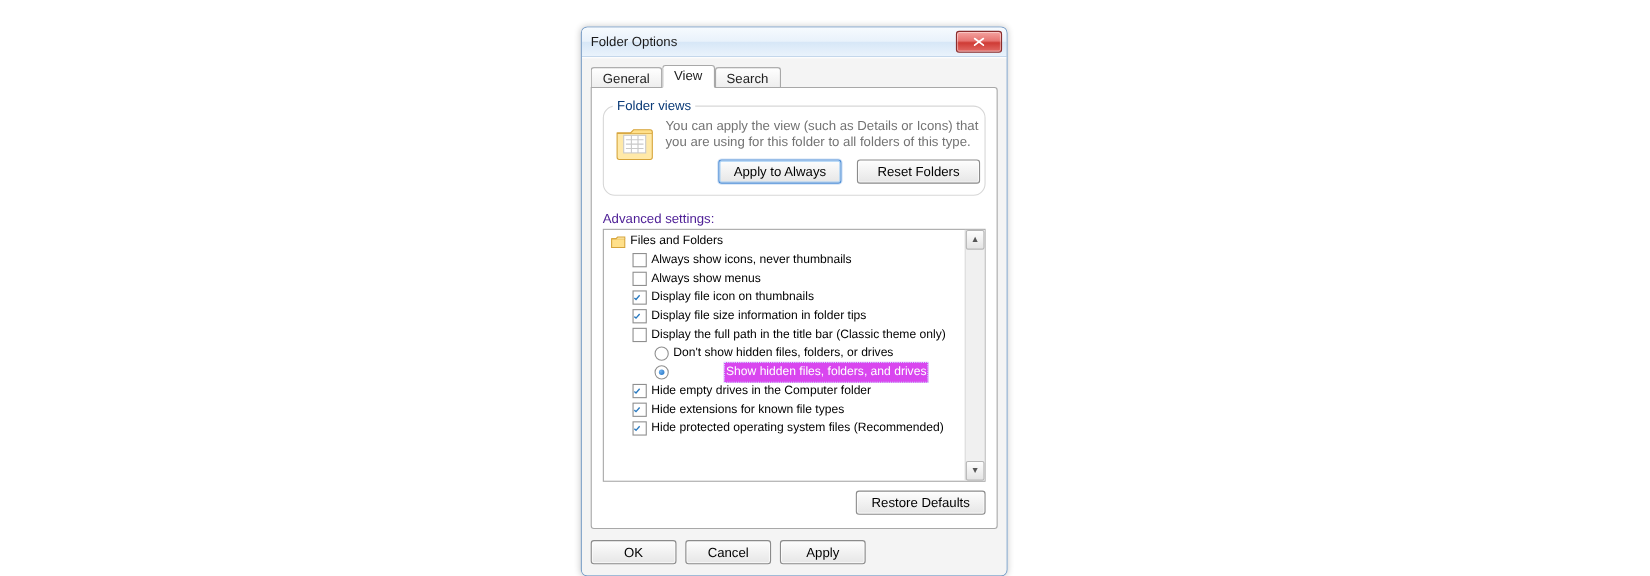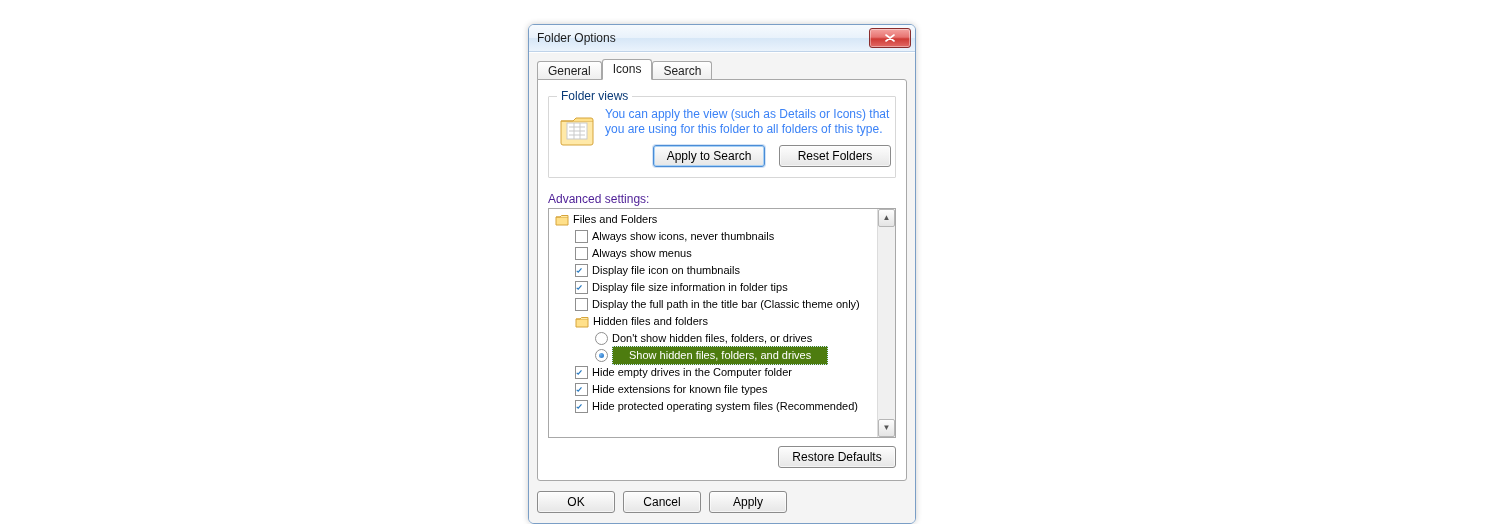--- a/index.html
+++ b/index.html
@@ -85,21 +85,21 @@
   .tab-page {
     border: 1px solid #a8a8a8;
     background: #ffffff;
     border-radius: 0 3px 3px 3px;
     padding: 10px 10px 12px 10px;
     position: relative;
   }
   
   .groupbox {
     border: 1px solid #d7d7d7;
-    border-radius: 1px;
+    border-radius: 11px;
     margin-top: 6px;
     padding: 10px 8px 10px 8px;
     position: relative;
   }
   .groupbox-title {
     position: absolute;
     top: -8px;
     left: 8px;
     background: #ffffff;
     padding: 0 4px;
@@ -111,21 +111,21 @@
     gap: 8px;
   }
   .folder-big-icon {
     width: 40px;
     height: 40px;
     flex: 0 0 40px;
     margin-top: 2px;
   }
   .folder-views-text {
     font-size: 12px;
-    color: #3b82f6;
+    color: #737373;
     line-height: 1.25;
   }
   .folder-views-buttons {
     display: flex;
     gap: 14px;
     margin-top: 8px;
     margin-left: 48px;
   }
   .btn {
     min-width: 112px;
@@ -215,24 +215,25 @@
     display:inline-flex;align-items:center;justify-content:center;
     flex:0 0 13px;
     background:#fff;
     box-sizing:border-box;
   }
   .radio.checked::after{
     content:"";width:5px;height:5px;border-radius:50%;
     background: radial-gradient(circle at 30% 30%, #6fb1ef, #1e6fc0);
   }
   .sel {
-    background:#4d7c0f;
+    background:#d946ef;
     color:#fff;
     border:1px dotted #cde7ff;
-    padding: 0 16px;
+    padding: 0 1px;
+    margin-left: 46px;
   }
   .restore-row {
     display:flex; justify-content:flex-end; margin-top:8px;
   }
   .bottom-buttons {
     display:flex;
     justify-content:flex-start;
     gap:8px;
     margin-top:10px;
   }
@@ -248,21 +249,21 @@
     <div class="close-btn">
       <svg width="10" height="8" viewBox="0 0 10 8">
         <path d="M1 1 L9 7 M9 1 L1 7" stroke="#fff" stroke-width="1.6" stroke-linecap="round"></path>
       </svg>
     </div>
   </div>
 
   <div class="client">
     <div class="tabs">
       <div class="tab">General</div>
-      <div class="tab active">Icons</div>
+      <div class="tab active">View</div>
       <div class="tab">Search</div>
     </div>
 
     <div class="tab-page">
 
       <div class="groupbox">
         <div class="groupbox-title">Folder views</div>
         <div class="folder-views-row">
           <span class="folder-big-icon">
             <svg width="40" height="40" viewBox="0 0 40 40">
@@ -272,21 +273,21 @@
               <line x1="12" y1="18" x2="28" y2="18" stroke="#c9c9c9"></line>
               <line x1="12" y1="22" x2="28" y2="22" stroke="#c9c9c9"></line>
               <line x1="12" y1="26" x2="28" y2="26" stroke="#c9c9c9"></line>
               <line x1="17" y1="14" x2="17" y2="30" stroke="#c9c9c9"></line>
               <line x1="23" y1="14" x2="23" y2="30" stroke="#c9c9c9"></line>
             </svg>
           </span>
           <div style="flex:1">
             <div class="folder-views-text">You can apply the view (such as Details or Icons) that you are using for this folder to all folders of this type.</div>
             <div class="folder-views-buttons">
-              <button class="btn default">Apply to Search</button>
+              <button class="btn default">Apply to Always</button>
               <button class="btn">Reset Folders</button>
             </div>
           </div>
         </div>
       </div>
 
       <div class="adv-label">Advanced settings:</div>
 
       <div class="tree">
         <div class="tree-inner">
@@ -321,29 +322,20 @@
             <span class="chk checked">
                 <svg width="9" height="9" viewBox="0 0 9 9">
                   <path d="M1 5 L3.2 7 L8 1.5" stroke="#2a7ac0" stroke-width="1.8" fill="none"></path>
                 </svg>
               </span>
             <span>Display file size information in folder tips</span>
           </div>
           <div class="row indent2">
             <span class="chk"></span>
             <span>Display the full path in the title bar (Classic theme only)</span>
-          </div>
-          <div class="row indent2">
-            <span class="folder-icon-sm">
-              <svg width="14" height="12" viewBox="0 0 14 12">
-                  <path d="M1 3 L1 11 L13 11 L13 3 Z" fill="#ffe08a" stroke="#d6a43a"></path>
-                  <path d="M1 3 L5 3 L6.5 1.5 L13 1.5 L13 3" fill="#ffe9a8" stroke="#d6a43a"></path>
-                </svg>
-            </span>
-            <span>Hidden files and folders</span>
           </div>
           <div class="row indent3">
             <span class="radio"></span>
             <span>Don't show hidden files, folders, or drives</span>
           </div>
           <div class="row indent3">
             <span class="radio checked"></span>
             <span class="sel">Show hidden files, folders, and drives</span>
           </div>
           <div class="row indent2">

